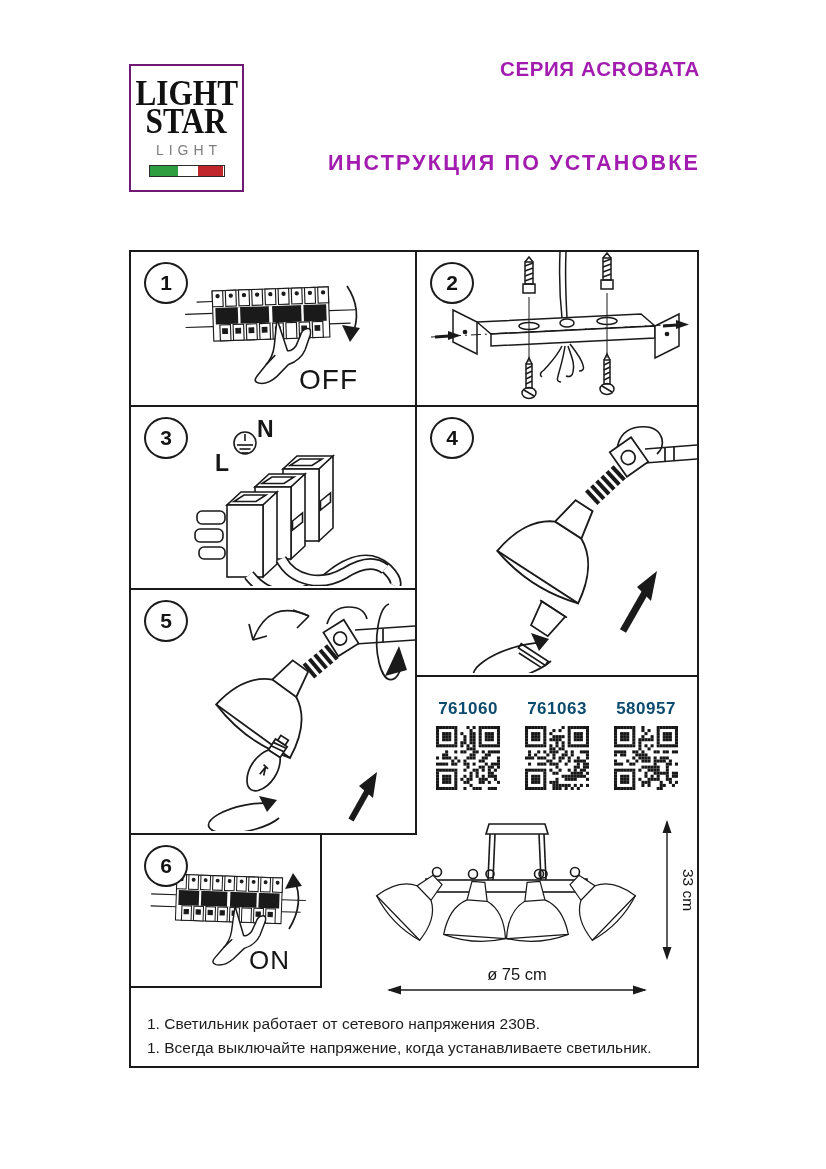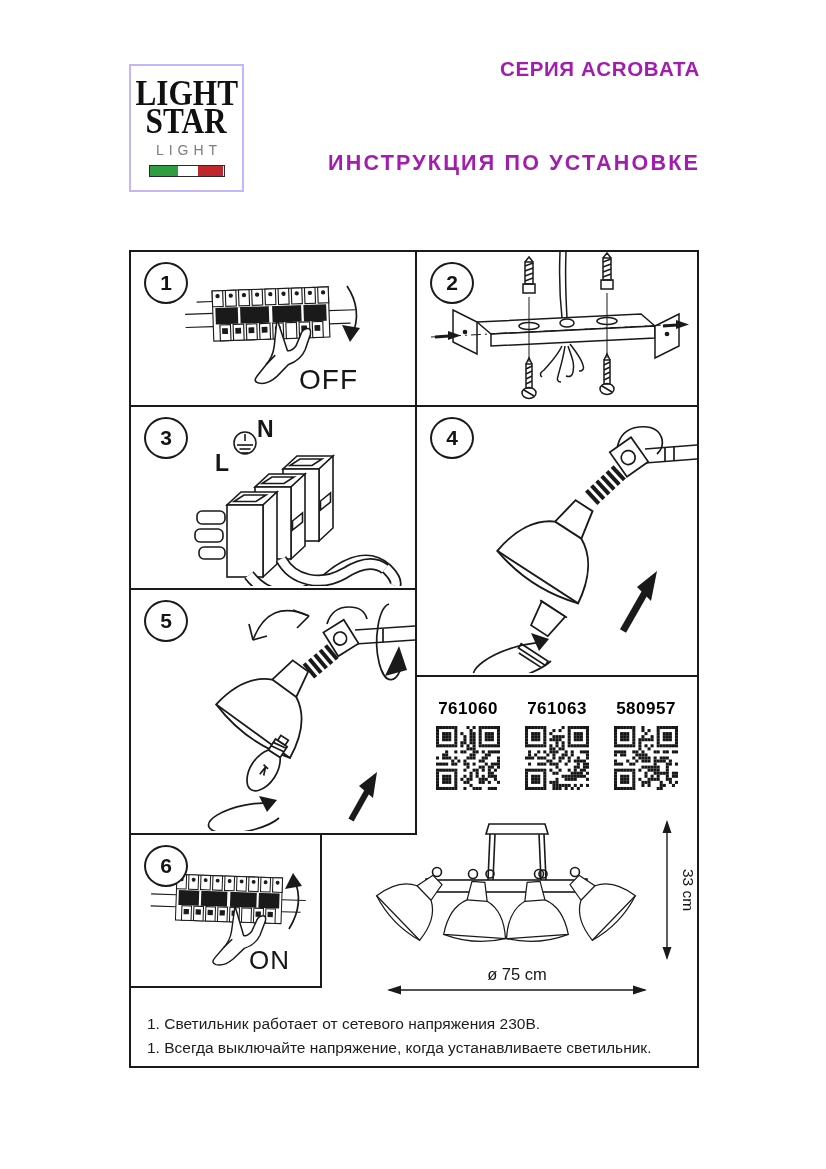--- a/index.html
+++ b/index.html
@@ -1,21 +1,21 @@
 <!DOCTYPE html>
 <html><head>
 <meta charset="utf-8">
 <style>
   html,body{margin:0;padding:0;background:#fff;}
   .page{position:relative;width:826px;height:1169px;background:#fff;overflow:hidden;
         font-family:"Liberation Sans",sans-serif;color:#141414;outline:1px solid #ececec;}
   svg{display:block;}
   
   .logo-box{position:absolute;left:129px;top:64px;width:111px;height:124px;
-            border:2px solid #c4b5fd;background:#fff;display:flex;flex-direction:column;
+            border:2px solid #701a75;background:#fff;display:flex;flex-direction:column;
             align-items:center;justify-content:center;}
   .logo-word{font-family:"Liberation Serif",serif;font-weight:bold;font-size:34px;
              line-height:0.82;letter-spacing:0px;color:#111;transform:scale(0.92,1.08);}
   .logo-group{font-size:14px;letter-spacing:5px;color:#7d7d7d;margin-top:7px;margin-left:5px;}
   .logo-flag{width:74px;height:10px;border:1.5px solid #2b2b2b;display:flex;margin-top:7px;}
   .flag-g{width:38%;}.flag-w{width:28%;background:#fff;}.flag-r{width:34%;}
   
   .titles{position:absolute;right:126px;top:54px;text-align:right;font-weight:bold;color:#a21caf;}
   .t-line{font-size:20.5px;line-height:30px;letter-spacing:0.6px;}
   .t-gap{height:20px;}
@@ -26,21 +26,21 @@
          border:2px solid #1a1a1a;box-sizing:border-box;background:#fff;}
   .vl,.hl{position:absolute;background:#1a1a1a;}
   .badge{position:absolute;width:40px;height:38px;border:2px solid #1a1a1a;border-radius:50%;
          background:#fff;display:flex;align-items:center;justify-content:center;
          font-size:21px;font-weight:bold;z-index:5;}
   .panel-svg{position:absolute;}
   
   .qr-area{position:absolute;left:286px;top:425px;width:280px;height:156px;
            display:flex;justify-content:center;gap:25px;padding-top:22px;box-sizing:border-box;}
   .qr-item{width:64px;text-align:center;}
-  .qr-label{font-size:17px;font-weight:bold;letter-spacing:0.5px;margin-bottom:7px;color:#000000;}
+  .qr-label{font-size:17px;font-weight:bold;letter-spacing:0.5px;margin-bottom:7px;color:#0c4a6e;}
   
   .notes{position:absolute;left:16px;top:760px;font-size:15.5px;line-height:23.5px;color:#1c1c1c;}
 </style>
 </head>
 <body>
 
 <div class="page">
 
   <svg width="0" height="0" style="position:absolute">
     <defs>

